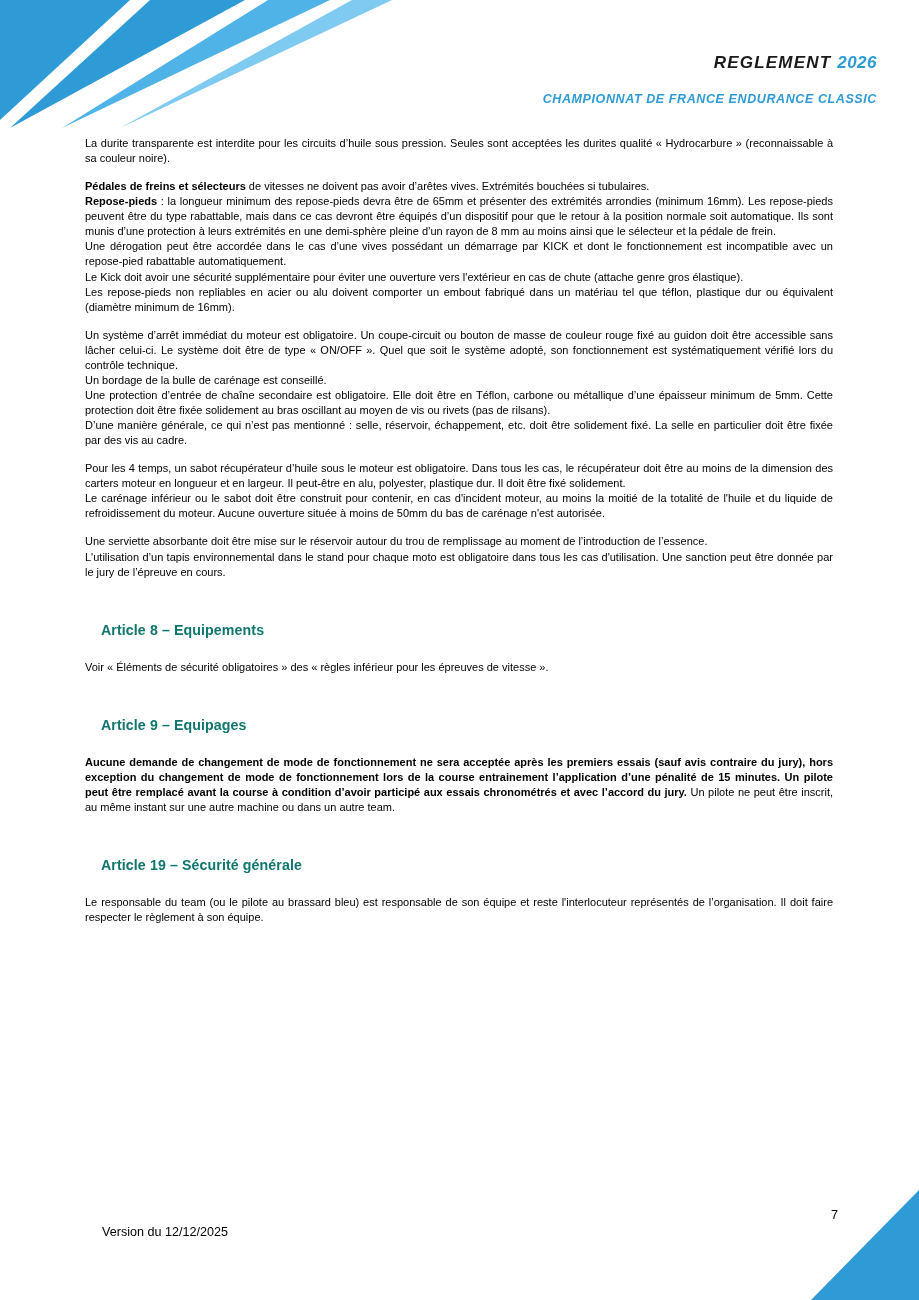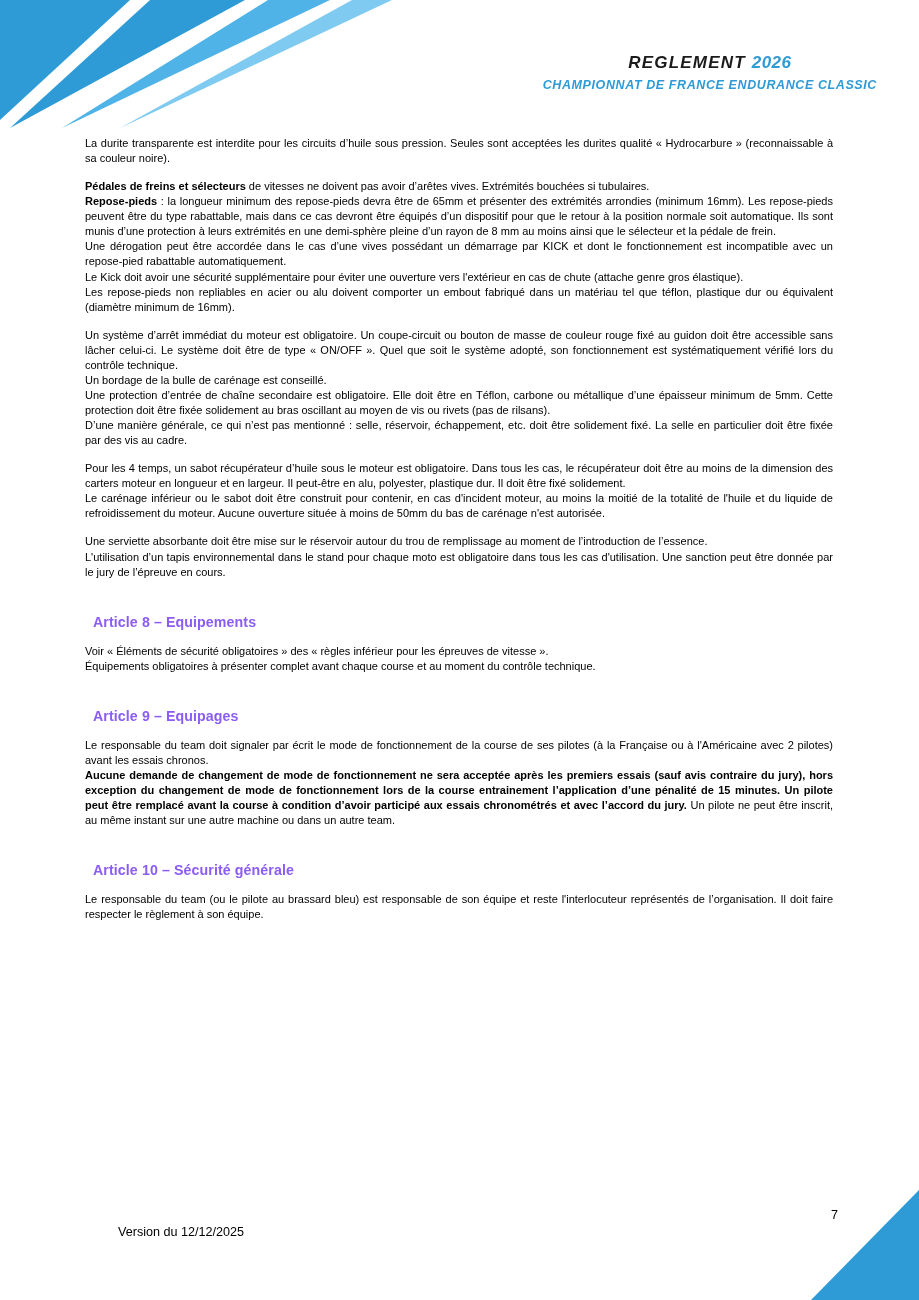--- a/index.html
+++ b/index.html
@@ -34,21 +34,21 @@
     height: 120px;
     overflow: hidden;
     pointer-events: none;
   }
 
   
   .header-titles {
     position: absolute;
     top: 52px;
     right: 42px;
-    text-align: center;
+    text-align: right;
     line-height: 1.25;
   }
   .reglement-line {
     font-family: "Liberation Sans", sans-serif;
     font-weight: bold;
     font-style: italic;
     font-size: 17px;
     letter-spacing: 1.2px;
     color: #1b1b1b;
     white-space: nowrap;
@@ -57,21 +57,21 @@
     color: #2e9bd6;
     letter-spacing: 0.5px;
   }
   .champ-line {
     font-family: "Liberation Sans", sans-serif;
     font-weight: bold;
     font-style: italic;
     font-size: 12.5px;
     letter-spacing: 0.6px;
     color: #2e9bd6;
-    margin-top: 5px;
+    margin-top: 19px;
     white-space: nowrap;
   }
 
   
   .content {
     position: absolute;
     top: 136px;
     left: 85px;
     width: 748px;
   }
@@ -82,24 +82,24 @@
     text-align: justify;
     text-justify: inter-word;
   }
   .para-gap {
     height: 13px;
   }
   b, .b {
     font-weight: bold;
   }
   h2.article {
-    margin: 8px;
+    margin: 16px;
     font-size: 14.2px;
     font-weight: bold;
-    color: #8b5cf6;
+    color: #0f766e;
     letter-spacing: 0.1px;
   }
   .article-gap-before {
     height: 26px;
   }
   .article-gap-after {
     height: 6px;
   }
 
   
@@ -108,21 +108,21 @@
     top: 1208px;
     left: 0;
     width: 838px;
     text-align: right;
     font-size: 12.6px;
     color: #000;
   }
   .version-line {
     position: absolute;
     top: 1225px;
-    left: 118px;
+    left: 102px;
     font-size: 12.6px;
     color: #000;
   }
 </style>
 </head>
 <body>
 
 <div class="header-art">
   <svg width="919" height="135" viewBox="0 0 919 135" xmlns="http://www.w3.org/2000/svg">
     <polygon points="0,0 130,0 0,120" fill="#2e9bd6"></polygon>
@@ -175,30 +175,28 @@
   <div class="para-gap"></div>
 
   <p>Une serviette absorbante doit être mise sur le réservoir autour du trou de remplissage au moment de l’introduction de l’essence.</p>
 
   <p>L'utilisation d’un tapis environnemental dans le stand pour chaque moto est obligatoire dans tous les cas d'utilisation. Une sanction peut être donnée par le jury de l’épreuve en cours.</p>
 
   <div class="article-gap-before"></div>
   <h2 class="article">Article 8 – Equipements</h2>
   <div class="article-gap-after"></div>
   <p>Voir « Éléments de sécurité obligatoires » des « règles inférieur pour les épreuves de vitesse ».</p>
-  <p>Équipements obligatoires à présenter complet avant chaque course et au moment du contrôle technique.</p>
 
   <div class="article-gap-before"></div>
   <h2 class="article">Article 9 – Equipages</h2>
   <div class="article-gap-after"></div>
-  <p>Le responsable du team doit signaler par écrit le mode de fonctionnement de la course de ses pilotes (à la Française ou à l'Américaine avec 2 pilotes) avant les essais chronos.</p>
   <p><b>Aucune demande de changement de mode de fonctionnement ne sera acceptée après les premiers essais (sauf avis contraire du jury), hors exception du changement de mode de fonctionnement lors de la course entrainement l’application d’une pénalité de 15 minutes. Un pilote peut être remplacé avant la course à condition d’avoir participé aux essais chronométrés et avec l’accord du jury.</b><span> Un pilote ne peut être inscrit, au même instant sur une autre machine ou dans un autre team.</span></p>
 
   <div class="article-gap-before"></div>
-  <h2 class="article">Article 10 – Sécurité générale</h2>
+  <h2 class="article">Article 19 – Sécurité générale</h2>
   <div class="article-gap-after"></div>
   <p>Le responsable du team (ou le pilote au brassard bleu) est responsable de son équipe et reste l'interlocuteur représentés de l’organisation. Il doit faire respecter le règlement à son équipe.</p>
 
 </div>
 
 <div class="page-number">7</div>
 <div class="version-line">Version du 12/12/2025</div>
 
 <div class="footer-art">
   <svg width="200" height="120" viewBox="0 0 200 120" xmlns="http://www.w3.org/2000/svg">

